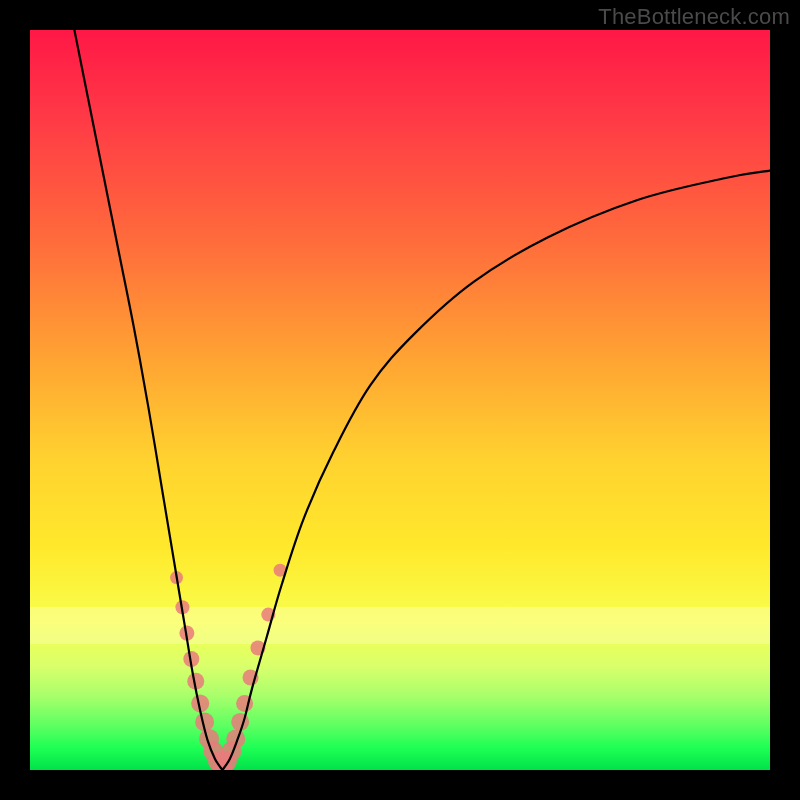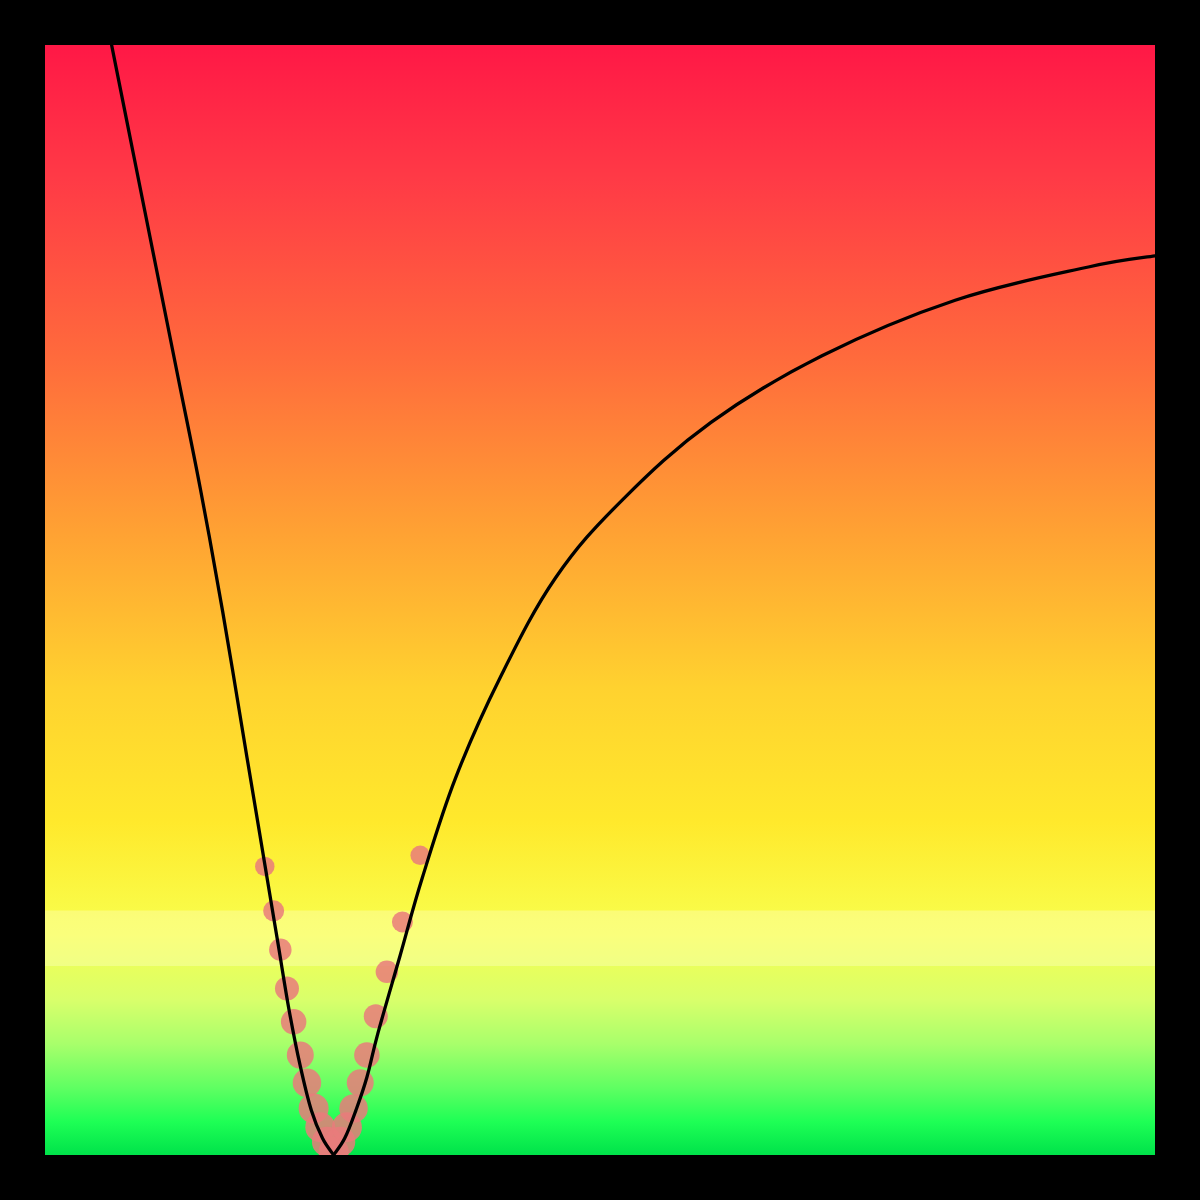--- a/index.html
+++ b/index.html
@@ -70,20 +70,21 @@
     fill: none;
     stroke: #000;
     stroke-width: 2.2;
     stroke-linecap: round;
   }
 </style>
 </head>
 <body>
 
 <div class="frame">
+  <div class="watermark">TheBottleneck.com</div>
 
   <div class="plot-area">
     <div class="pale-band"></div>
     <svg class="curve" viewBox="0 0 740 740" preserveAspectRatio="none">
       <g id="marker-group">
           <circle cx="146.52" cy="547.60" r="6.5" class="marker"></circle>
           <circle cx="152.44" cy="577.20" r="7" class="marker"></circle>
           <circle cx="156.88" cy="603.10" r="7.5" class="marker"></circle>
           <circle cx="161.32" cy="629.00" r="8" class="marker"></circle>
           <circle cx="165.76" cy="651.20" r="8.5" class="marker"></circle>

